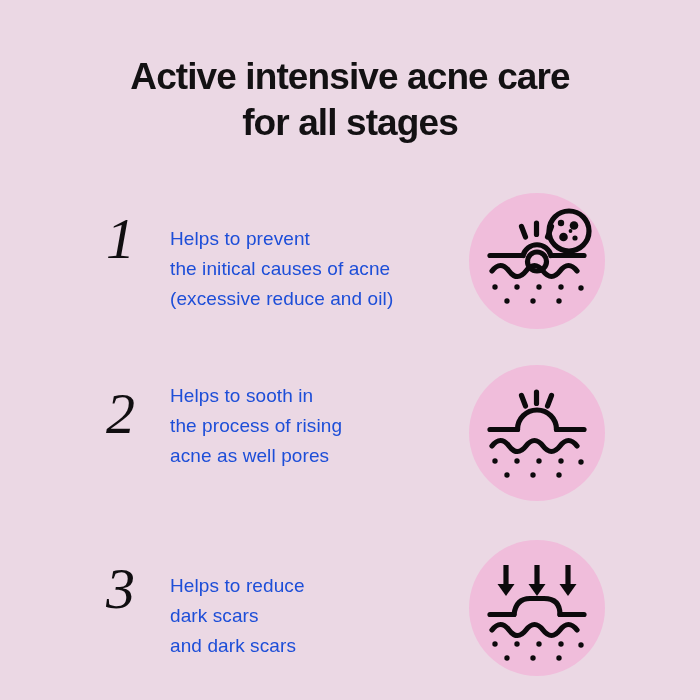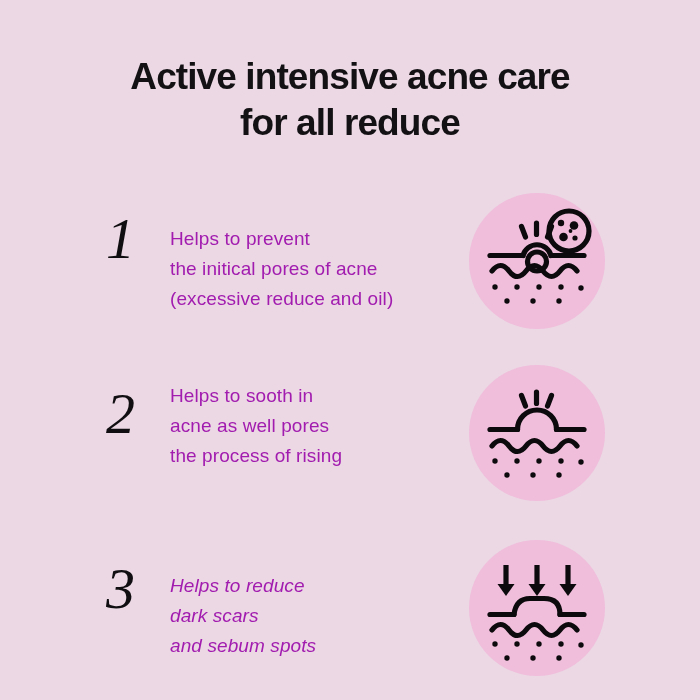--- a/index.html
+++ b/index.html
@@ -71,21 +71,21 @@
     left: 170px;
     top: 36px;
     width: 285px;
   }
   .row-text .line {
     display: block;
     font-family: "Liberation Sans", sans-serif;
     font-weight: normal;
     font-size: 19px;
     line-height: 30px;
-    color: #a21caf;
+    color: #1d4ed8;
     letter-spacing: 0.1px;
     white-space: nowrap;
   }
 
   
   .badge {
     position: absolute;
     left: 469px;
     top: 7px;
     width: 136px;
@@ -106,39 +106,39 @@
   .row-1 .badge { top: 7px; }
   .row-2 .badge { top: 4px; }
   .row-3 .badge { top: 4px; }
 
   .row-1 .numeral { top: 24px; }
   .row-2 .numeral { top: 24px; }
   .row-3 .numeral { top: 24px; }
 
   .row-1 .row-text { top: 38px; }
   .row-2 .row-text { top: 20px; }
-  .row-3 .row-text { top: 35px; font-style: italic; }
+  .row-3 .row-text { top: 35px; }
 </style>
 </head>
 <body>
 
 <div class="poster">
 
   <div class="title-block">
     <span class="title-line">Active intensive acne care</span>
-    <span class="title-line">for all reduce</span>
+    <span class="title-line">for all stages</span>
   </div>
 
   <div class="rows">
 
     <div class="row row-1">
       <div class="numeral">1</div>
       <div class="row-text">
         <span class="line">Helps to prevent</span>
-        <span class="line">the initical pores of acne</span>
+        <span class="line">the initical causes of acne</span>
         <span class="line">(excessive reduce and oil)</span>
       </div>
       <div class="badge">
         <svg viewBox="0 0 136 136" xmlns="http://www.w3.org/2000/svg">
           <g fill="none" stroke="#0C0A0C" stroke-width="5.2" stroke-linecap="round">
 
             <line x1="52.5" y1="33.5" x2="56.5" y2="44"></line>
             <line x1="67.5" y1="30" x2="67.5" y2="41.5"></line>
             <line x1="82.5" y1="33.5" x2="78.5" y2="44"></line>
 
@@ -172,22 +172,22 @@
             <circle cx="90" cy="108" r="2.7"></circle>
           </g>
         </svg>
       </div>
     </div>
 
     <div class="row row-2">
       <div class="numeral">2</div>
       <div class="row-text">
         <span class="line">Helps to sooth in</span>
+        <span class="line">the process of rising</span>
         <span class="line">acne as well pores</span>
-        <span class="line">the process of rising</span>
       </div>
       <div class="badge">
         <svg viewBox="0 0 136 136" xmlns="http://www.w3.org/2000/svg">
           <g fill="none" stroke="#0C0A0C" stroke-width="5.2" stroke-linecap="round">
 
             <line x1="52.5" y1="30.5" x2="56.5" y2="41"></line>
             <line x1="67.5" y1="27" x2="67.5" y2="38.5"></line>
             <line x1="82.5" y1="30.5" x2="78.5" y2="41"></line>
 
             <line x1="21" y1="64.5" x2="48.5" y2="64.5"></line>
@@ -210,21 +210,21 @@
           </g>
         </svg>
       </div>
     </div>
 
     <div class="row row-3">
       <div class="numeral">3</div>
       <div class="row-text">
         <span class="line">Helps to reduce</span>
         <span class="line">dark scars</span>
-        <span class="line">and sebum spots</span>
+        <span class="line">and dark scars</span>
       </div>
       <div class="badge">
         <svg viewBox="0 0 136 136" xmlns="http://www.w3.org/2000/svg">
           <g stroke="#0C0A0C" stroke-width="5.2" stroke-linecap="butt" fill="none">
             <line x1="37" y1="25" x2="37" y2="47"></line>
             <line x1="68" y1="25" x2="68" y2="47"></line>
             <line x1="99" y1="25" x2="99" y2="47"></line>
           </g>
           <g fill="#0C0A0C" stroke="none">
             <polygon points="28.5,44 45.5,44 37,56"></polygon>

